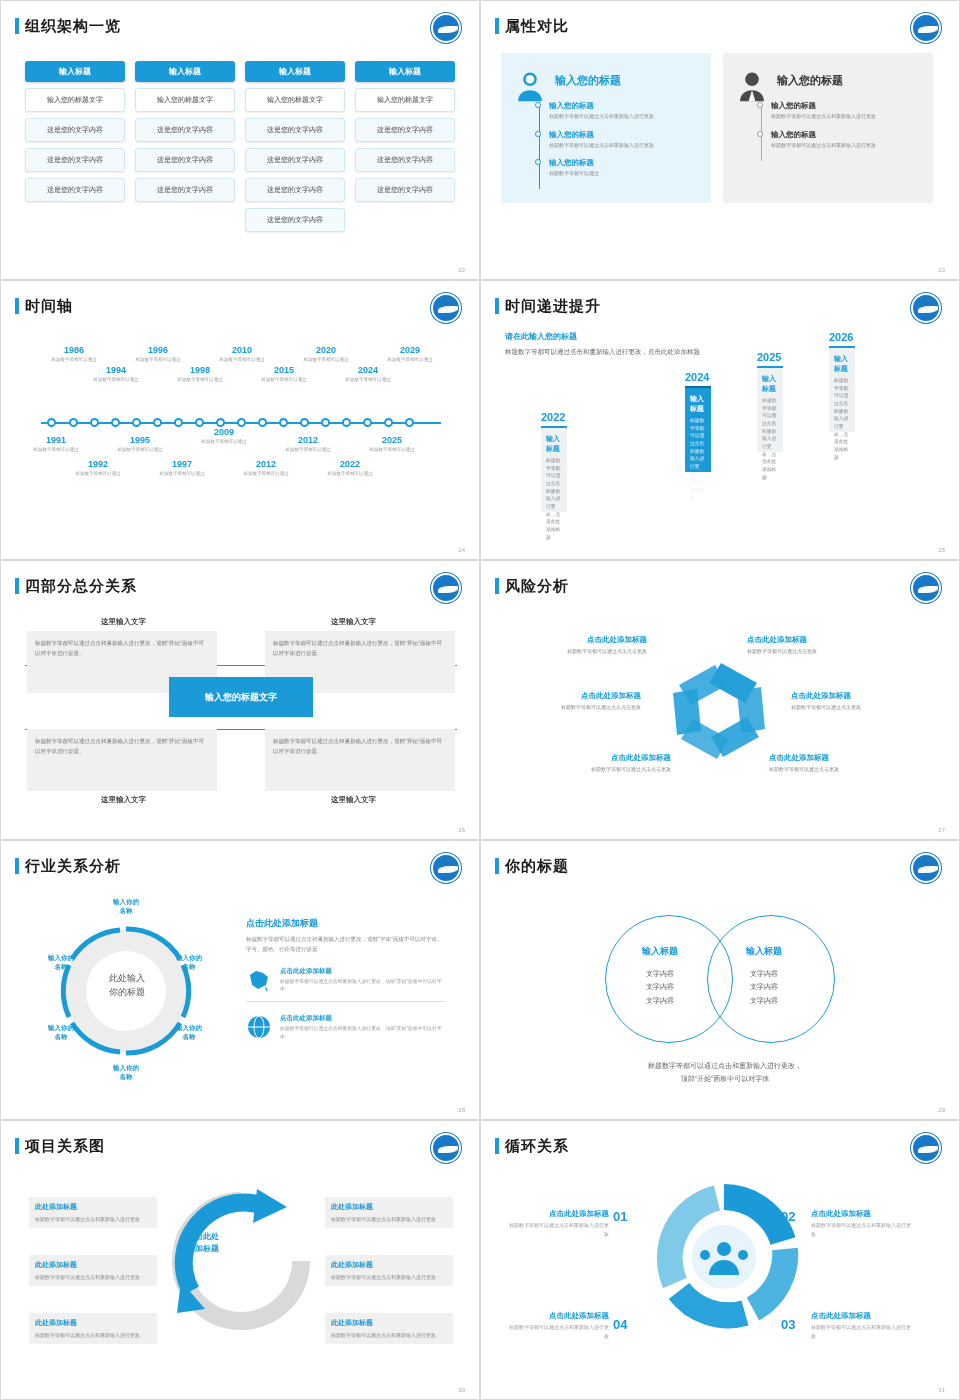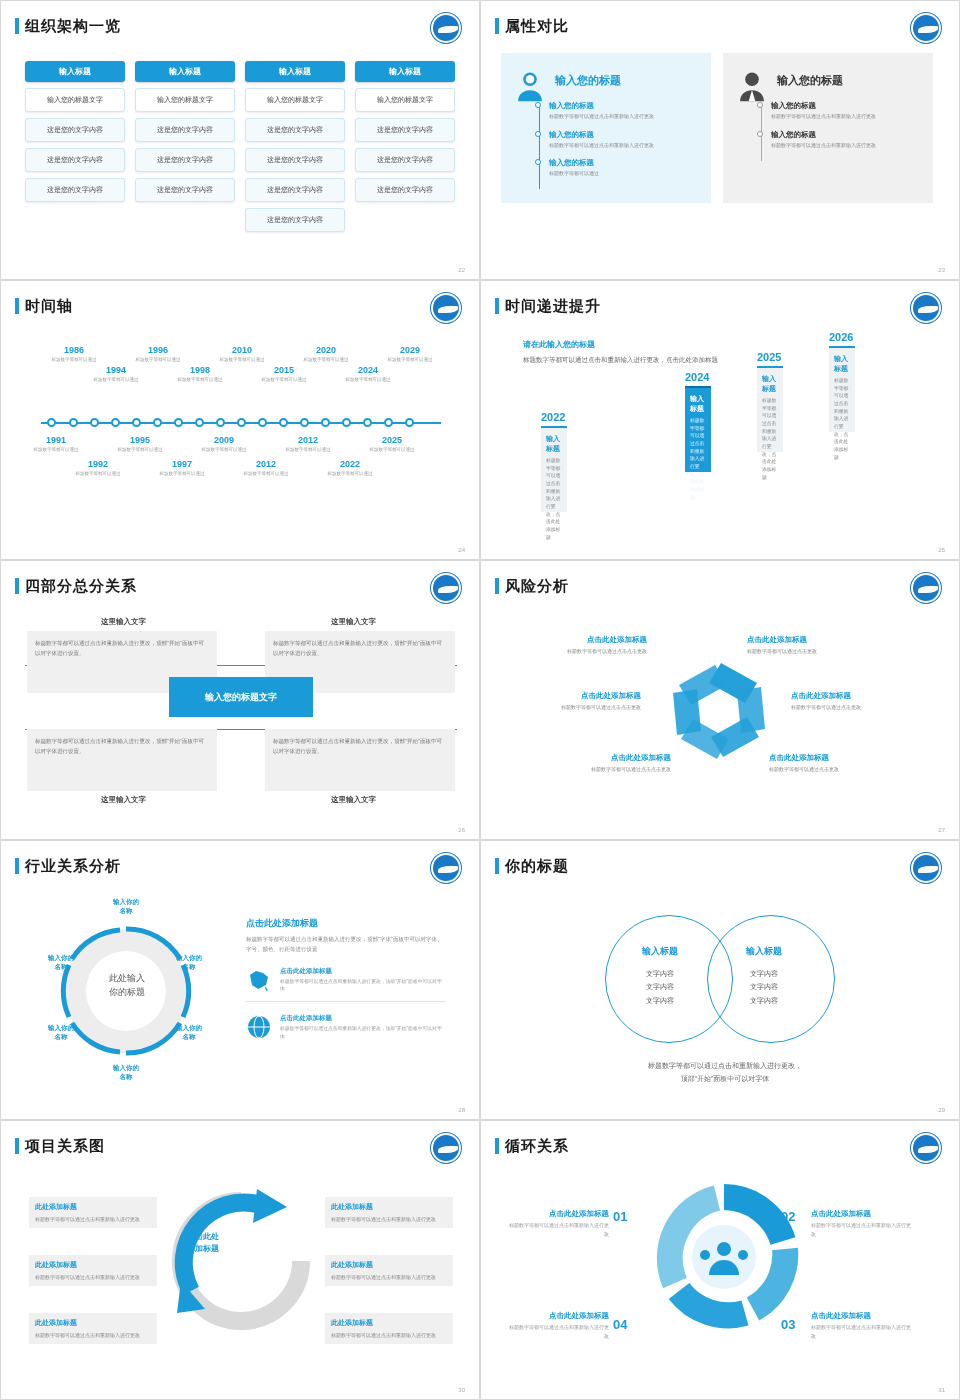--- a/index.html
+++ b/index.html
@@ -83,21 +83,21 @@
 
   
   .s24 { position:absolute; left:30px; top:56px; width:420px; height:180px; }
   .s24-axis { position:absolute; left:10px; top:85px; width:400px; height:2px; background:#1a9bd7; }
   .s24-node { position:absolute; width:9px; height:9px; border-radius:50%; background:#fff; border:2px solid #1a9bd7; top:81px; }
   .s24-lbl { position:absolute; width:54px; text-align:center; }
   .s24-yr { font-size:9px; font-weight:bold; color:#1a9bd7; }
   .s24-tx { font-size:4.5px; color:#999; line-height:1.5; margin-top:2px; }
 
   
-  .s25-intro { position:absolute; left:24px; top:58px; width:200px;margin-left:18px; }
+  .s25-intro { position:absolute; left:24px; top:50px; width:200px; }
   .s25-intro-t { font-size:8px; font-weight:bold; color:#1a9bd7; }
   .s25-intro-d { font-size:6.5px; color:#666; line-height:1.7; margin-top:4px; }
   .s25-card { position:absolute; width:62px;padding-left:36px; }
   .s25-yr { font-size:11px; font-weight:bold; color:#1a9bd7; margin-bottom:3px; }
   .s25-box { border-top:2px solid #1a9bd7; background:#eef2f4; padding:6px 5px; height:86px; }
   .s25-box.hi { background:#1a9bd7; border-top-color:#0d6fa3; }
   .s25-b-t { font-size:7px; font-weight:bold; color:#1a9bd7; }
   .s25-b-d { font-size:4.8px; color:#888; line-height:1.6; margin-top:3px; }
   .s25-box.hi .s25-b-t, .s25-box.hi .s25-b-d { color:#fff; }
   .s25-box.hi .s25-b-d { color:#e3f3fb; }
@@ -317,21 +317,21 @@
         </div>
 
       <div class="s24-lbl" style="left:-2px; top:98px">
         <div class="s24-yr">1991</div>
         <div class="s24-tx">标题数字等都可以通过</div>
         </div>
       <div class="s24-lbl" style="left:82px; top:98px">
         <div class="s24-yr">1995</div>
         <div class="s24-tx">标题数字等都可以通过</div>
         </div>
-      <div class="s24-lbl" style="left:166px; top:98px">
+      <div class="s24-lbl" style="left:166px; top:90px">
         <div class="s24-yr">2009</div>
         <div class="s24-tx">标题数字等都可以通过</div>
         </div>
       <div class="s24-lbl" style="left:250px; top:98px">
         <div class="s24-yr">2012</div>
         <div class="s24-tx">标题数字等都可以通过</div>
         </div>
       <div class="s24-lbl" style="left:334px; top:98px">
         <div class="s24-yr">2025</div>
         <div class="s24-tx">标题数字等都可以通过</div>

